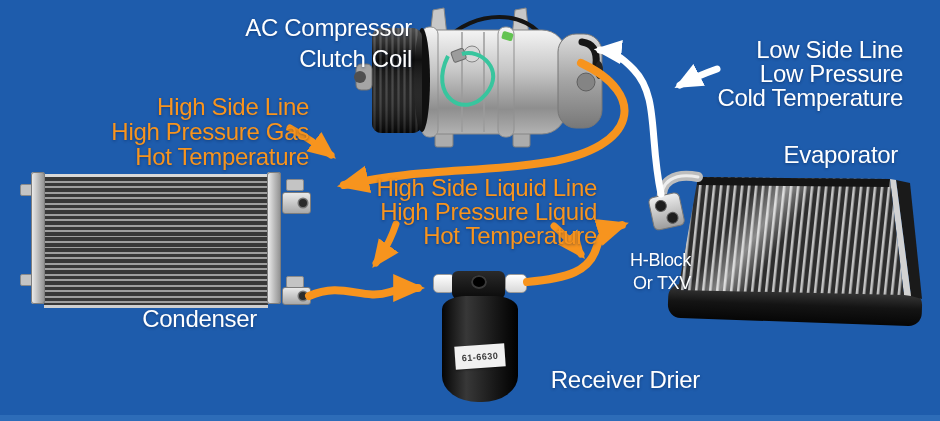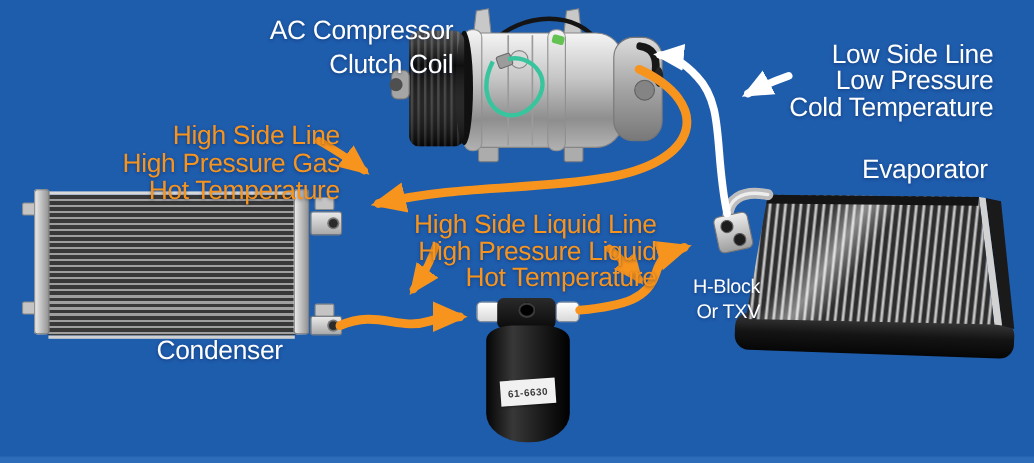--- a/index.html
+++ b/index.html
@@ -7,21 +7,21 @@
     position:relative;width:940px;height:421px;overflow:hidden;
     background:var(--bg,#1e5cac);
     font-family:"Liberation Sans",sans-serif;
   }
   .footer-stripe{position:absolute;left:0;bottom:0;width:940px;height:6px;background:var(--stripe,#2d6cb8);z-index:1;}
   
   .lbl{position:absolute;font-weight:400;text-align:right;white-space:pre-line;
        letter-spacing:-0.3px;z-index:6;text-shadow:0 1px 3px rgba(4,25,64,.45);}
   .big{font-size:24px;line-height:31px;color:#ffffff;}
   .ann{font-size:24px;line-height:25px;}
-  .orange{color:var(--accent,#f7941e);margin-top:17px;}
+  .orange{color:var(--accent,#f7941e);}
   .white{color:#ffffff;}
   .small{font-size:18px;line-height:23px;color:#ffffff;}
   #lbl-compressor{left:132px;top:12px;width:280px;}
   #lbl-high-side{left:89px;top:94px;width:220px;}
   #lbl-low-side{left:683px;top:38px;width:220px;line-height:24px;}
   #lbl-evaporator{left:698px;top:139px;width:200px;}
   #lbl-condenser{left:57px;top:303px;width:200px;}
   #lbl-high-side-liquid{left:357px;top:176px;width:240px;line-height:24px;}
   #lbl-h-block{left:591px;top:249px;width:100px;}
   #lbl-receiver-drier{left:500px;top:364px;width:200px;}
@@ -194,15 +194,16 @@
   <div class="lbl ann white" id="lbl-low-side">Low Side Line
 Low Pressure
 Cold Temperature</div>
   <div class="lbl big" id="lbl-evaporator">Evaporator</div>
   <div class="lbl big" id="lbl-condenser">Condenser</div>
   <div class="lbl ann orange" id="lbl-high-side-liquid">High Side Liquid Line
 High Pressure Liquid
 Hot Temperature</div>
   <div class="lbl small" id="lbl-h-block">H-Block
 Or TXV</div>
+  <div class="lbl big" id="lbl-receiver-drier">Receiver Drier</div>
 
   <div class="footer-stripe"></div>
 </div>
 
 </body></html>

